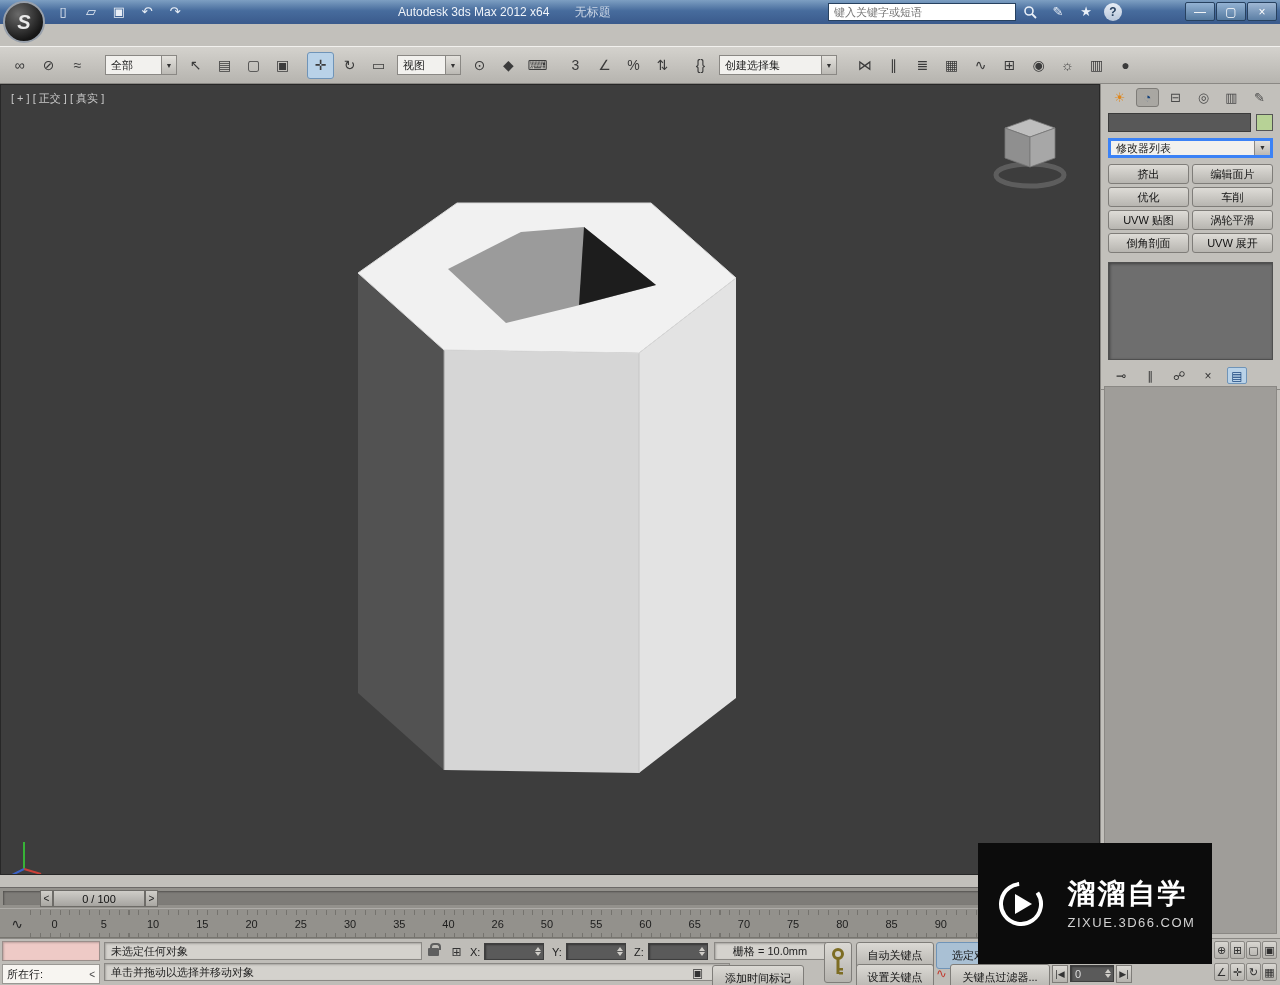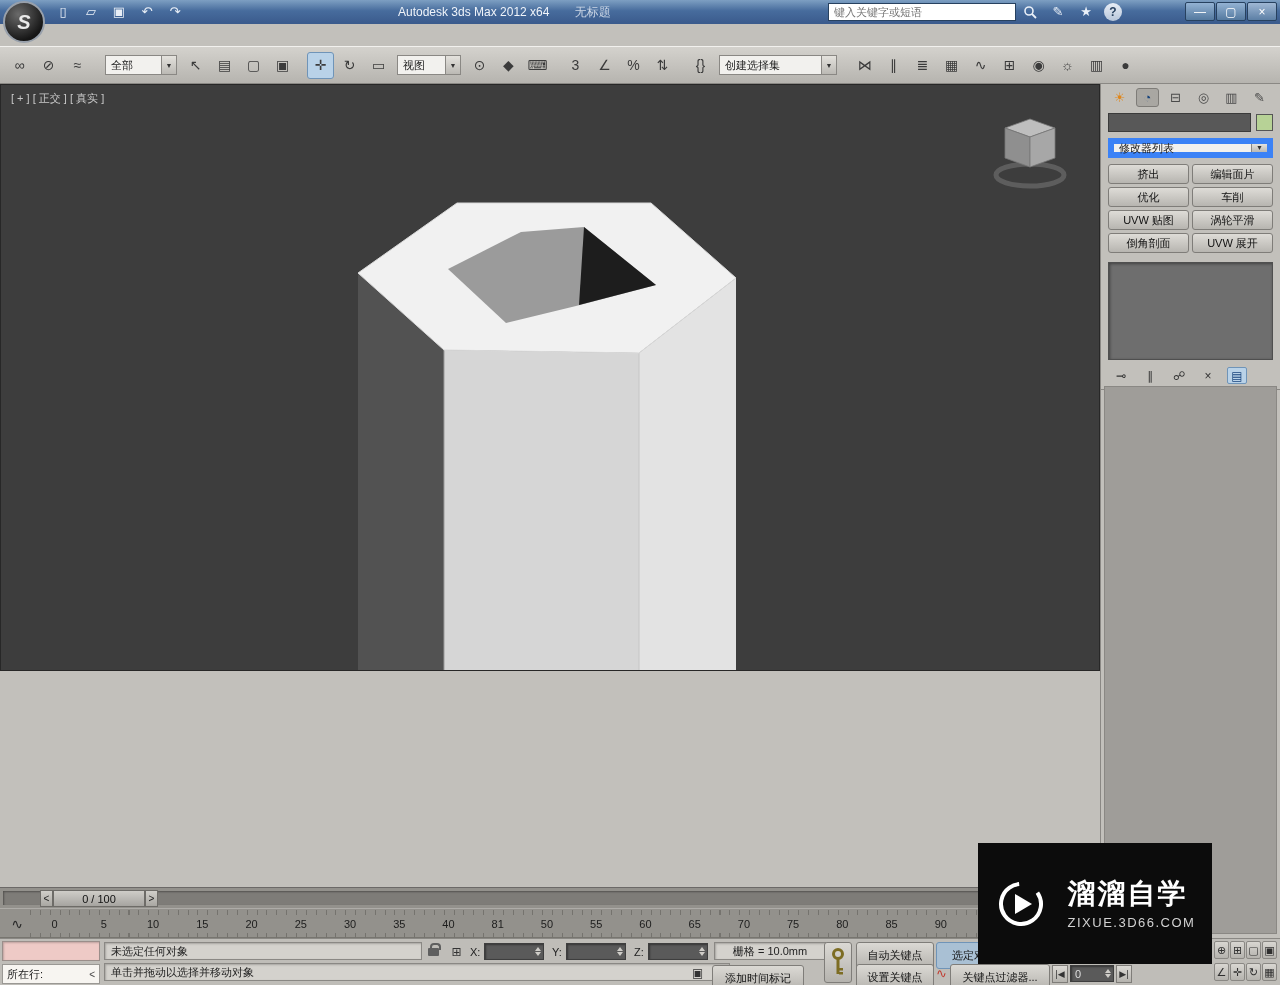--- a/index.html
+++ b/index.html
@@ -50,40 +50,40 @@
   .tbi.active { background:#b9d2e8; border-color:#6f94b8; }
   .tbsep { width:7px; flex:none; }
   .tbdrop { height:20px; background:#f2f1ee; border:1px solid #8a8884; display:flex;
     align-items:center; font-size:11px; color:#222; padding-left:5px; margin:0 3px; flex:none; }
   .tbdrop .arrow { width:15px; height:100%; margin-left:auto;
     background:linear-gradient(#e4e2dd,#bbb9b4); border-left:1px solid #8a8884;
     display:flex; align-items:center; justify-content:center; font-size:7px; color:#333; }
   .dv { white-space:nowrap; overflow:hidden; }
 
   
-  .viewport { position:absolute; left:0; top:84px; width:1100px; height:587px;
+  .viewport { position:absolute; left:0; top:84px; width:1100px; height:791px;
     background:#3d3d3d; border:1px solid #272727; overflow:hidden; }
   .vplabel { position:absolute; left:10px; top:6px; color:#c9c9c9; font-size:11px; z-index:3; }
   .scene { position:absolute; left:0; top:0; }
   .viewcube { position:absolute; right:24px; top:26px; opacity:.9; }
   .axistripod { position:absolute; left:6px; top:746px; }
 
   
   .cmdpanel { position:absolute; left:1100px; top:84px; width:180px; height:854px;
     background:#c2c0bb; border-left:1px solid #8a8884; }
   .paneltabs { display:flex; gap:5px; padding:4px 4px 3px 7px; align-items:center; }
   .ptab { width:23px; height:19px; display:flex; align-items:center; justify-content:center;
     font-size:13px; color:#4a4a4a; border-radius:3px; border:1px solid transparent; }
   .ptab.active { background:#a9a7a2; border-color:#7e7c78; color:#17437c; }
   .ptab.create { color:#e0861a; }
   .namerow { display:flex; gap:5px; padding:3px 7px; align-items:center; }
   .namefield { flex:1; height:19px; background:#585858; border:1px solid #3b3b3b; }
   .colorswatch { width:17px; height:17px; background:#b7d296; border:1px solid #555; flex:none; }
-  .modlist { margin:3px 7px 0; height:20px; background:#f2f1ee; border:6px solid #3b82f6;
-    display:flex; align-items:center; font-size:11px; color:#222; padding-left:5px;font-family:Liberation Serif, serif; }
+  .modlist { margin:3px 7px 0; height:20px; background:#f2f1ee; border:3px solid #3b82f6;
+    display:flex; font-size:11px; color:#222; padding-left:5px;font-family:Liberation Serif, serif; }
   .modlist .arrow { width:16px; height:100%; margin-left:auto;
     background:linear-gradient(#e4e2dd,#bbb9b4); border-left:1px solid #8a8884;
     display:flex; align-items:center; justify-content:center; font-size:7px; color:#333; }
   .modgrid { display:grid; grid-template-columns:1fr 1fr; gap:3px; padding:6px 7px 4px; }
   .modbtn { height:20px; background:linear-gradient(#dedcd7,#b7b5b0); border:1px solid #7f7d79;
     border-radius:3px; font-size:11px; color:#111; display:flex; align-items:center;
     justify-content:center; white-space:nowrap; overflow:hidden; }
   .stackbox { margin:5px 7px; height:98px; background:#6e6e6e; border:1px solid #4f4f4f;
     box-shadow:inset 1px 1px 3px rgba(0,0,0,.4); }
   .stackicons { display:flex; gap:9px; padding:2px 10px; align-items:center;
@@ -341,21 +341,21 @@
 
     <span class="tick">0</span>
         <span class="tick">5</span>
         <span class="tick">10</span>
         <span class="tick">15</span>
         <span class="tick">20</span>
         <span class="tick">25</span>
         <span class="tick">30</span>
         <span class="tick">35</span>
         <span class="tick">40</span>
-        <span class="tick">81</span>
+        <span class="tick">26</span>
         <span class="tick">50</span>
         <span class="tick">55</span>
         <span class="tick">60</span>
         <span class="tick">65</span>
         <span class="tick">70</span>
         <span class="tick">75</span>
         <span class="tick">80</span>
         <span class="tick">85</span>
         <span class="tick">90</span>
         <span class="tick">95</span>

